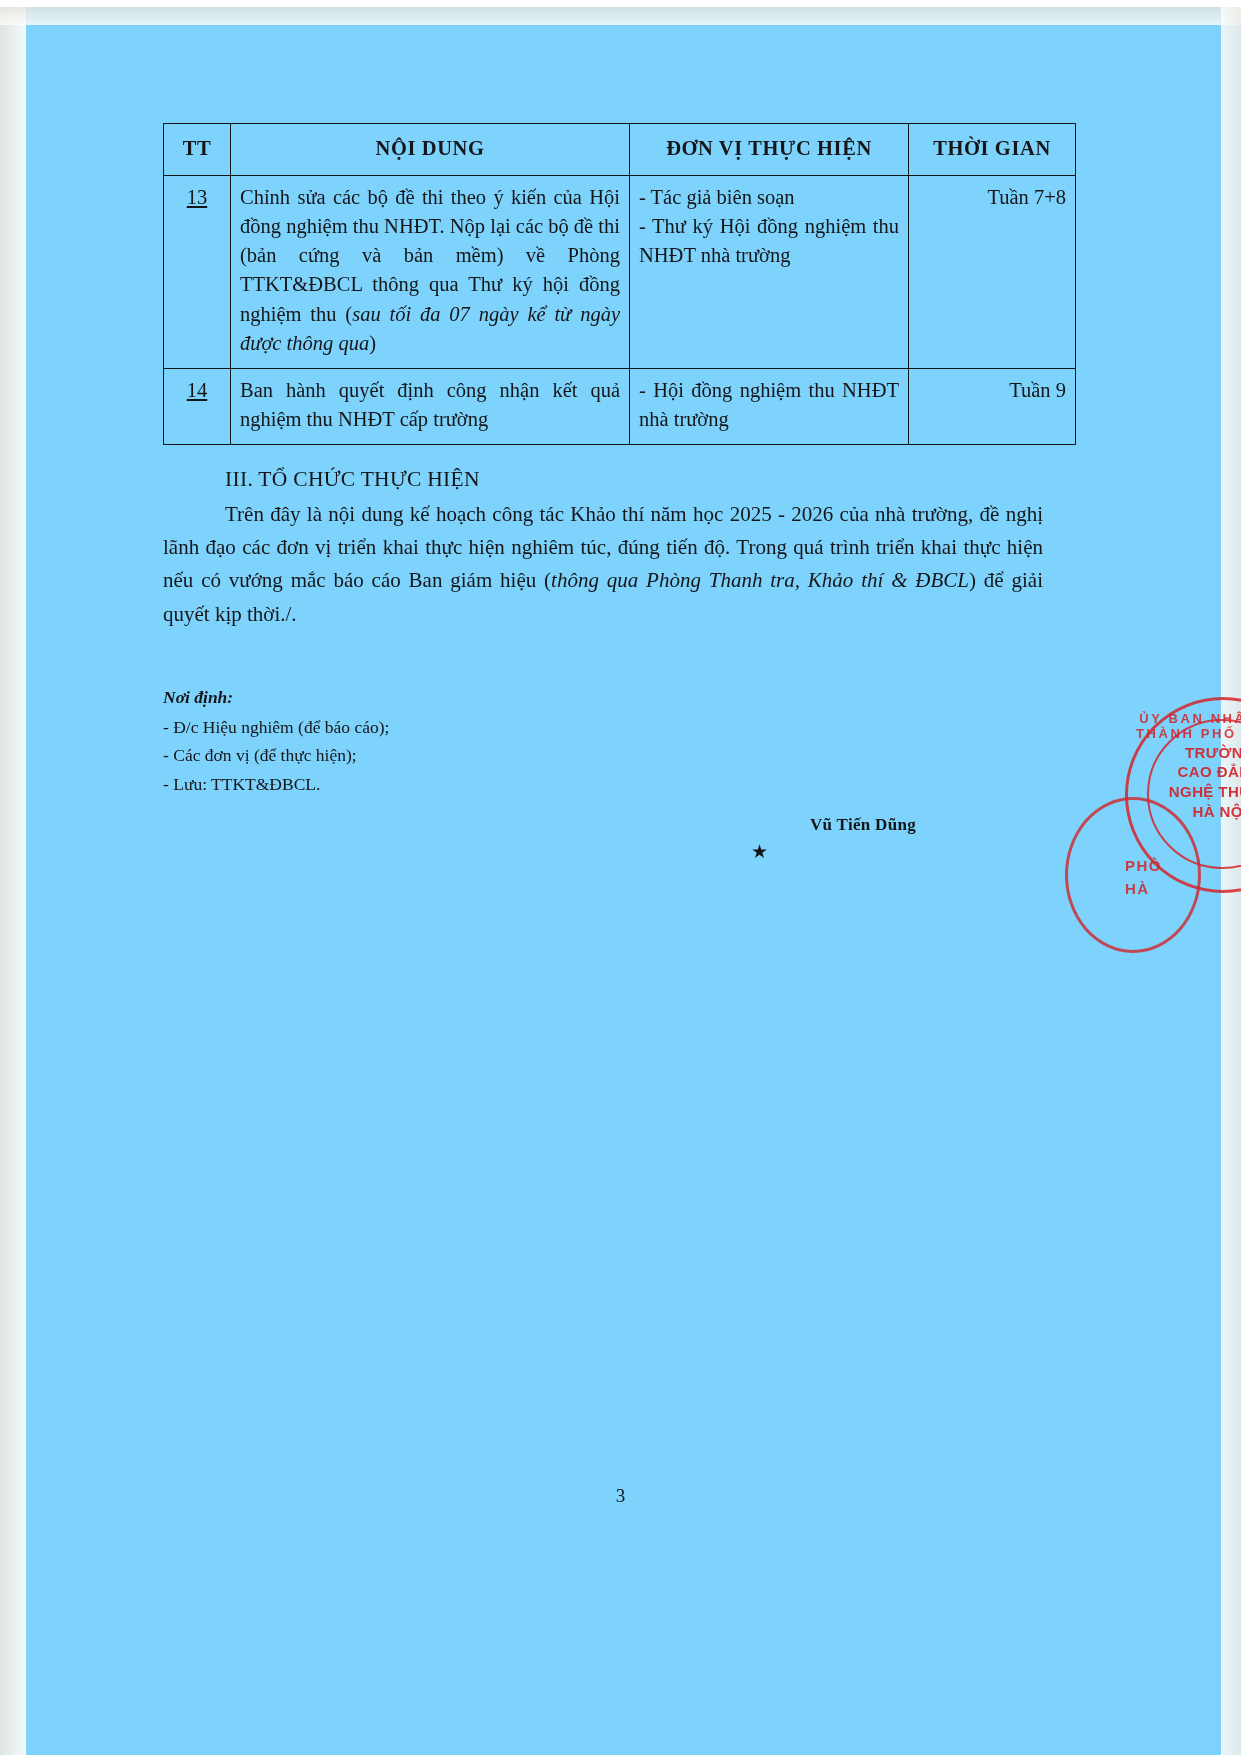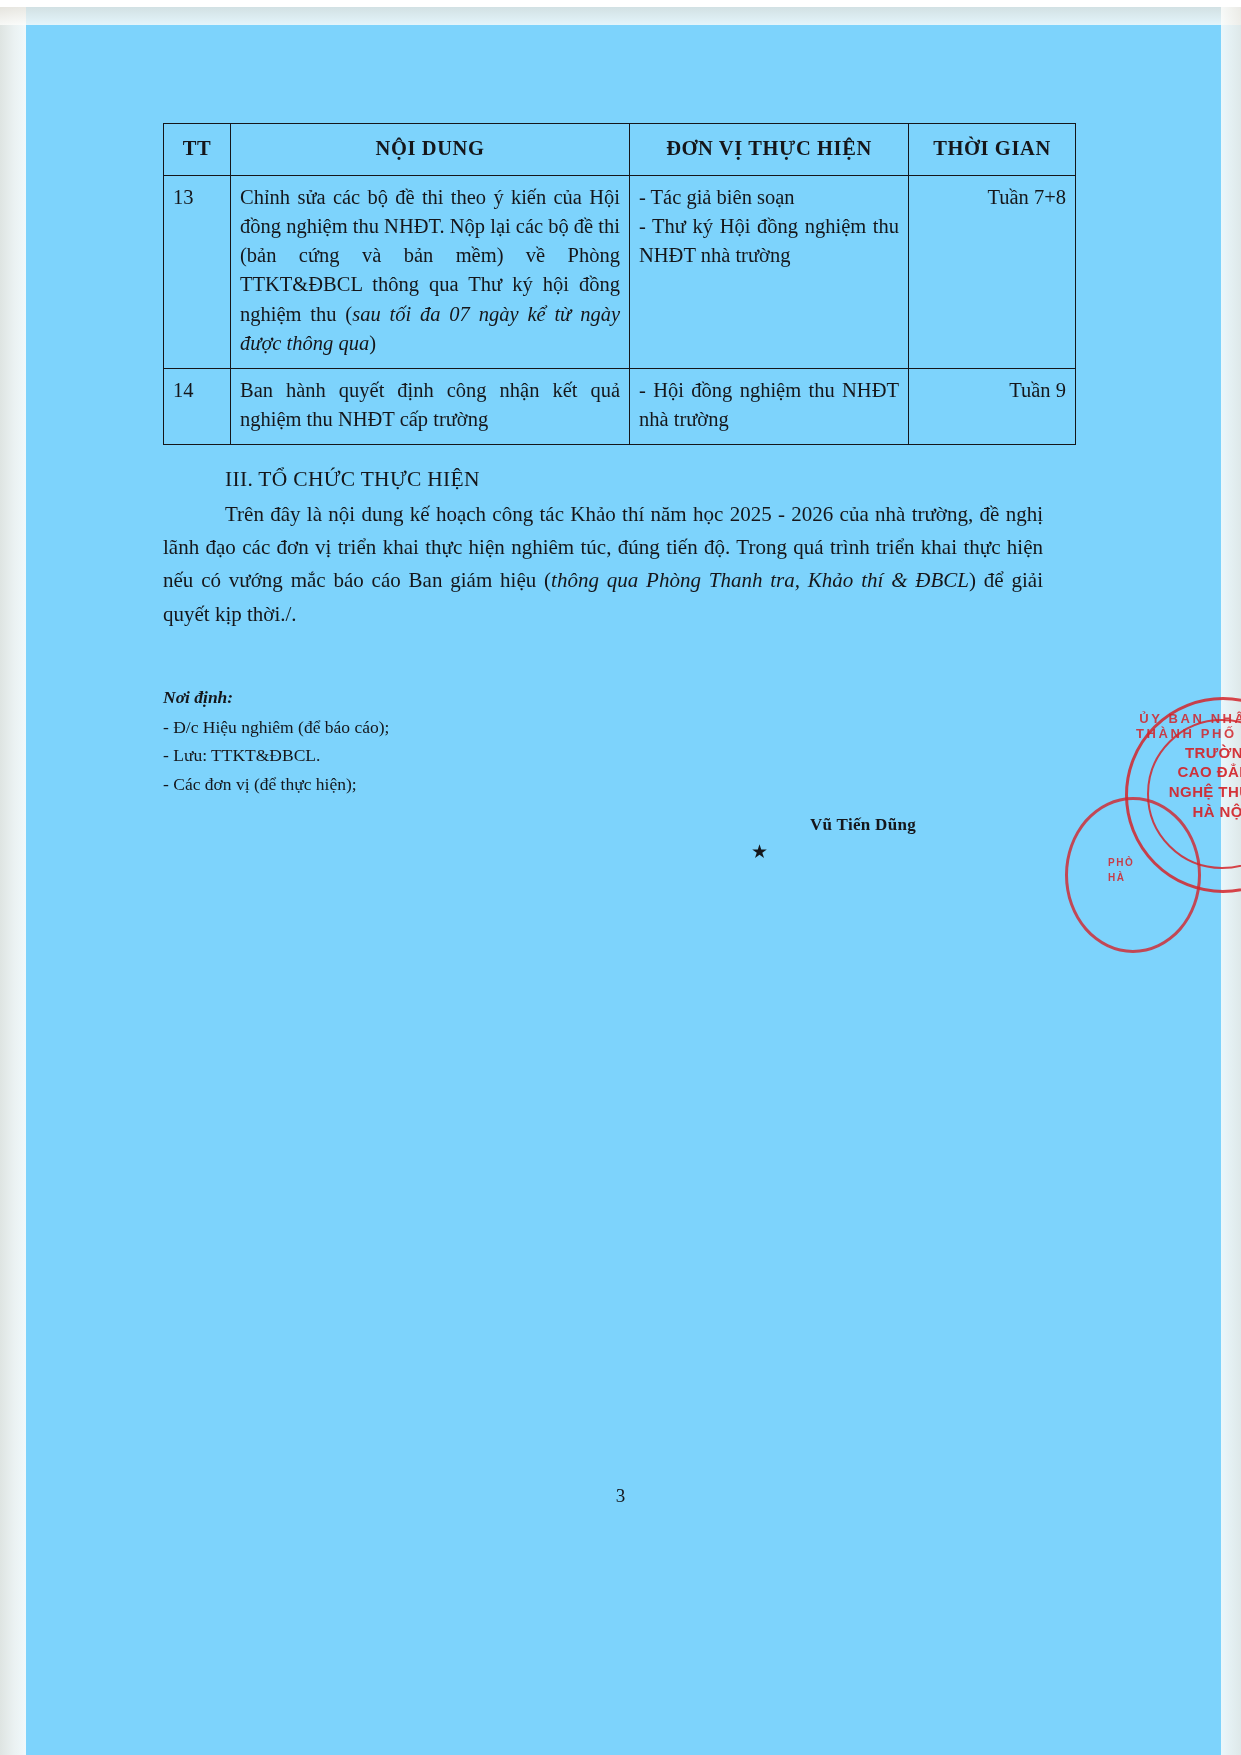--- a/index.html
+++ b/index.html
@@ -66,21 +66,21 @@
     font-size: 20.5px;
     letter-spacing: .6px;
     padding: 10px 4px 12px 4px;
     vertical-align: middle;
   }
   .col-tt    { width: 58px;  text-align: center; }
   .col-noi   { width: 390px; }
   .col-don   { width: 270px; }
   .col-thoi  { width: 158px; }
 
-  td.col-tt { text-align: left; padding-top: 9px; }
+  td.col-tt { text-align: center; padding-top: 9px; text-decoration: underline; }
   td.col-noi, td.col-don { text-align: justify; }
   td.col-thoi { text-align: right; padding-left: 12px; }
   .it { font-style: italic; }
 
   
   h2.section {
     font-size: 21.5px;
     font-weight: normal;
     margin: 22px 0 6px 0;
     padding-left: 62px;
@@ -198,25 +198,25 @@
   .stamp-edge .edge-ring {
     position: absolute;
     left: -40px; top: 0;
     width: 130px; height: 150px;
     border: 3px solid #d3242a;
     border-radius: 50%;
     opacity: .8;
   }
   .stamp-edge .edge-text {
     position: absolute;
-    left: 3px; top: 58px;
+    left: 20px; top: 58px;
     color: #d3242a;
     font-family: "Liberation Sans", sans-serif;
     font-weight: bold;
-    font-size: 10px;
+    font-size: 15px;
     line-height: 1.5;
     letter-spacing: 1.5px;
     opacity: .85;
   }
 
   .page-number {
     position: absolute;
     left: 0;
     top: 1478px;
     width: 100%;
@@ -262,22 +262,22 @@
 
     <h2 class="section">III. TỔ CHỨC THỰC HIỆN</h2>
 
     <p class="body-par"><span>Trên đây là nội dung kế hoạch công tác Khảo thí năm học 2025 - 2026 của nhà trường, đề nghị lãnh đạo các đơn vị triển khai thực hiện nghiêm túc, đúng tiến độ. Trong quá trình triển khai thực hiện nếu có vướng mắc báo cáo Ban giám hiệu (</span><span class="it">thông qua Phòng Thanh tra, Khảo thí &amp; ĐBCL</span><span>) để giải quyết kịp thời./.</span></p>
 
     <div class="footer-row">
 
       <div class="recipients">
         <div class="rc-title">Nơi định:</div>
         <div class="rc-item">- Đ/c Hiệu nghiêm (để báo cáo);</div>
+        <div class="rc-item">- Các đơn vị (để thực hiện);</div>
         <div class="rc-item">- Lưu: TTKT&amp;ĐBCL.</div>
-        <div class="rc-item">- Các đơn vị (để thực hiện);</div>
       </div>
 
       <div class="signature">
         <div class="sig-star">★</div>
         <div class="sig-name">Vũ Tiến Dũng</div>
 
         <div class="stamp">
           <div class="ring-out"></div>
           <div class="ring-in"></div>
           <div class="arc-top">ỦY BAN NHÂN DÂN THÀNH PHỐ HÀ NỘI</div>

